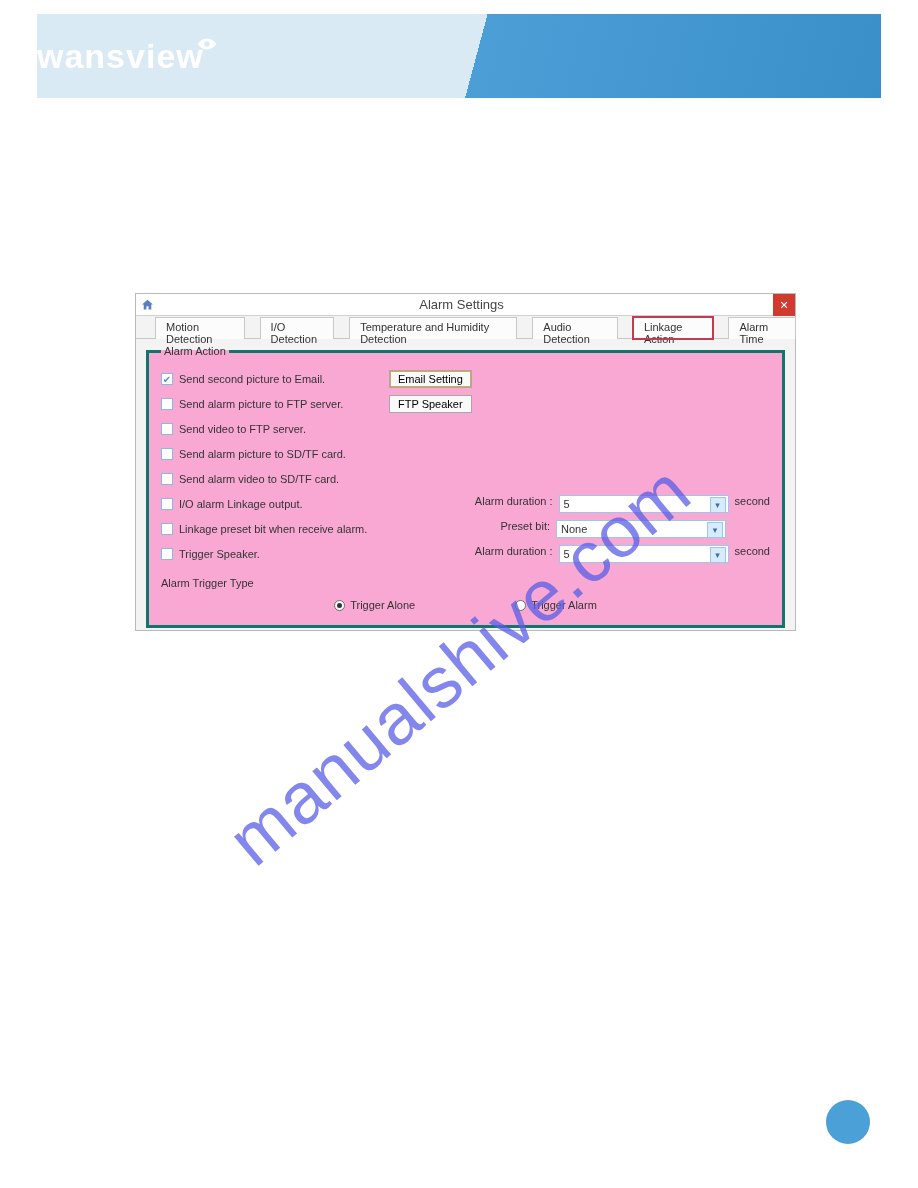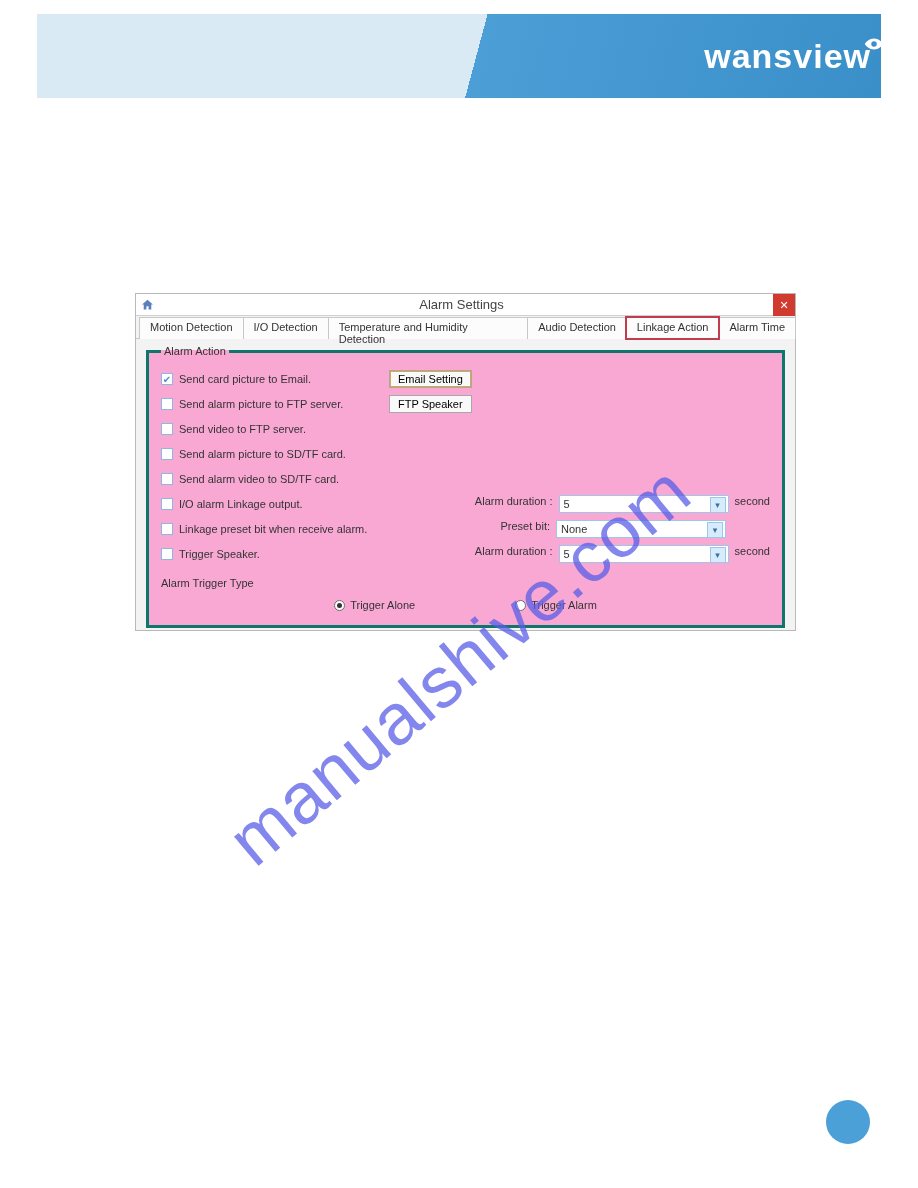--- a/index.html
+++ b/index.html
@@ -10,21 +10,20 @@
     font-family: Arial, Helvetica, sans-serif;
     position: relative;
     overflow: hidden;
   }
   .page-banner {
     position: absolute;
     top: 14px; left: 37px; right: 37px;
     height: 84px;
     background: linear-gradient(105deg, #d9eaf5 0%, #d9eaf5 52%, #4b9ed6 52%, #3b8fc9 100%);
     display: flex;
-    justify-content: flex-end;
     align-items: center;
   }
   .brand {
     color: #fff;
     font-size: 34px;
     font-weight: 700;
     letter-spacing: 1px;
     font-family: Verdana, Arial, sans-serif;
     display: flex;
     align-items: center;
@@ -89,20 +88,21 @@
     border: 1px solid #c8c8c8;
     border-bottom: none;
     background: #fcfcfc;
     padding: 3px 10px 0 10px;
     font-size: 11px;
     color: #333;
     margin-right: -1px;
     cursor: pointer;
     position: relative;
     top: 1px;
+    margin-left: 16px;
   }
   .dialog-tab.highlight {
     outline: 2px solid #c23c50;
     outline-offset: -1px;
     z-index: 2;
   }
   .dialog-body {
     padding: 6px 10px;
   }
   fieldset {
@@ -260,21 +260,21 @@
     <div class="dialog-tab highlight">Linkage Action</div>
     <div class="dialog-tab">Alarm Time</div>
   </div>
 
   <div class="dialog-body">
     <fieldset>
       <legend>Alarm Action</legend>
 
       <div class="row">
         <span class="cb">✔</span>
-        <span class="row-label">Send card picture to Email.</span>
+        <span class="row-label">Send second picture to Email.</span>
         <button class="btn-small">Email Setting</button>
       </div>
 
       <div class="row">
         <span class="cb unchecked">✔</span>
         <span class="row-label">Send alarm picture to FTP server.</span>
         <button class="btn-small plain">FTP Speaker</button>
       </div>
 
       <div class="row">

